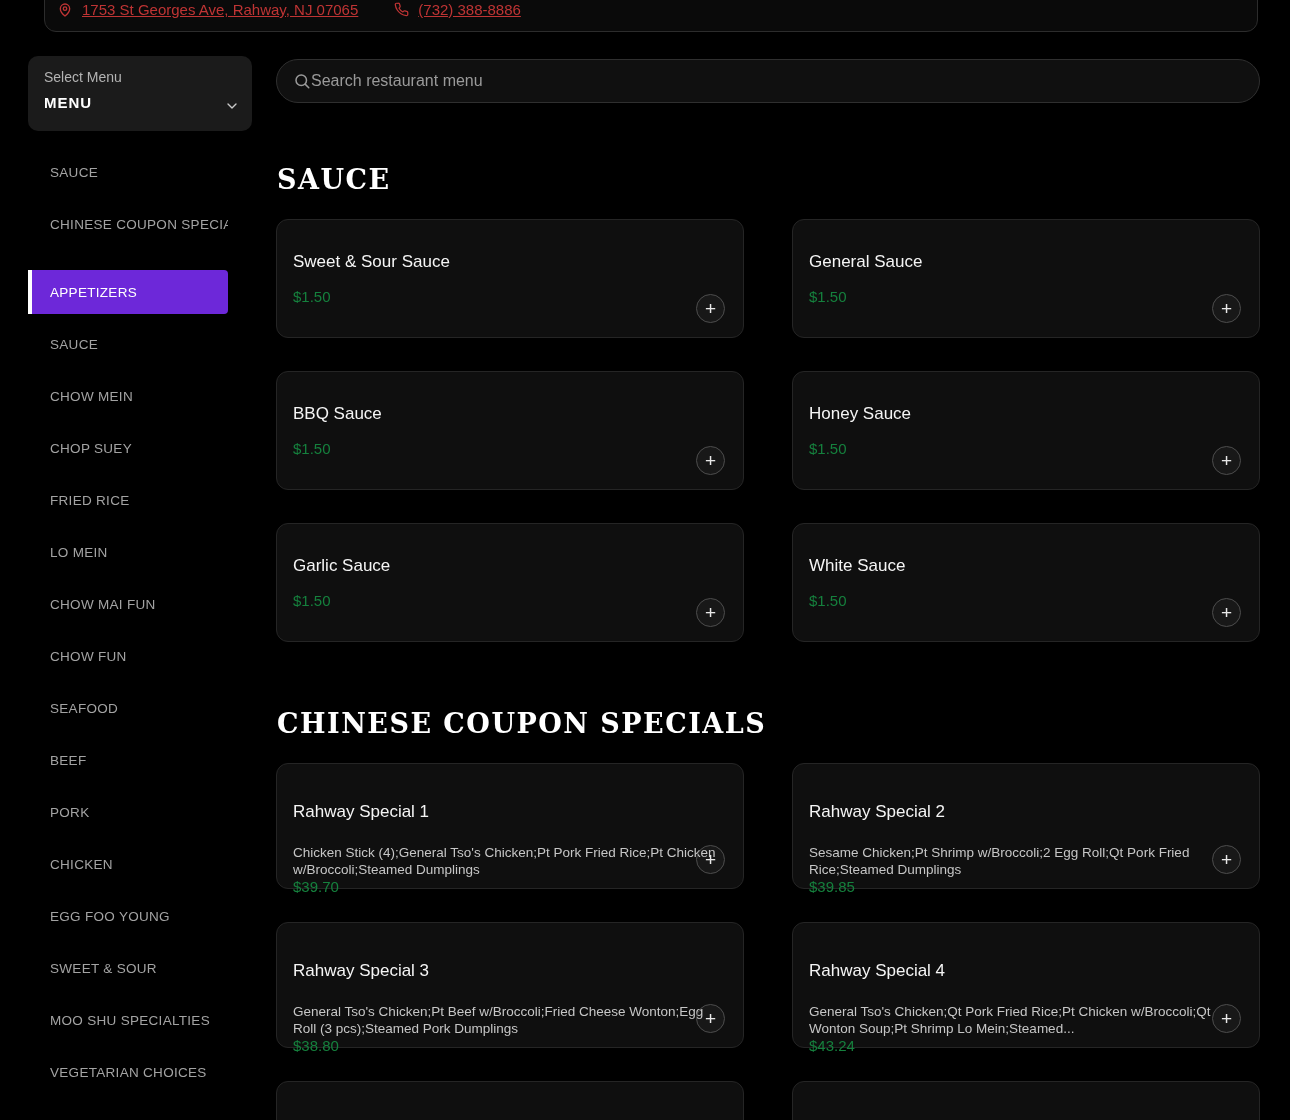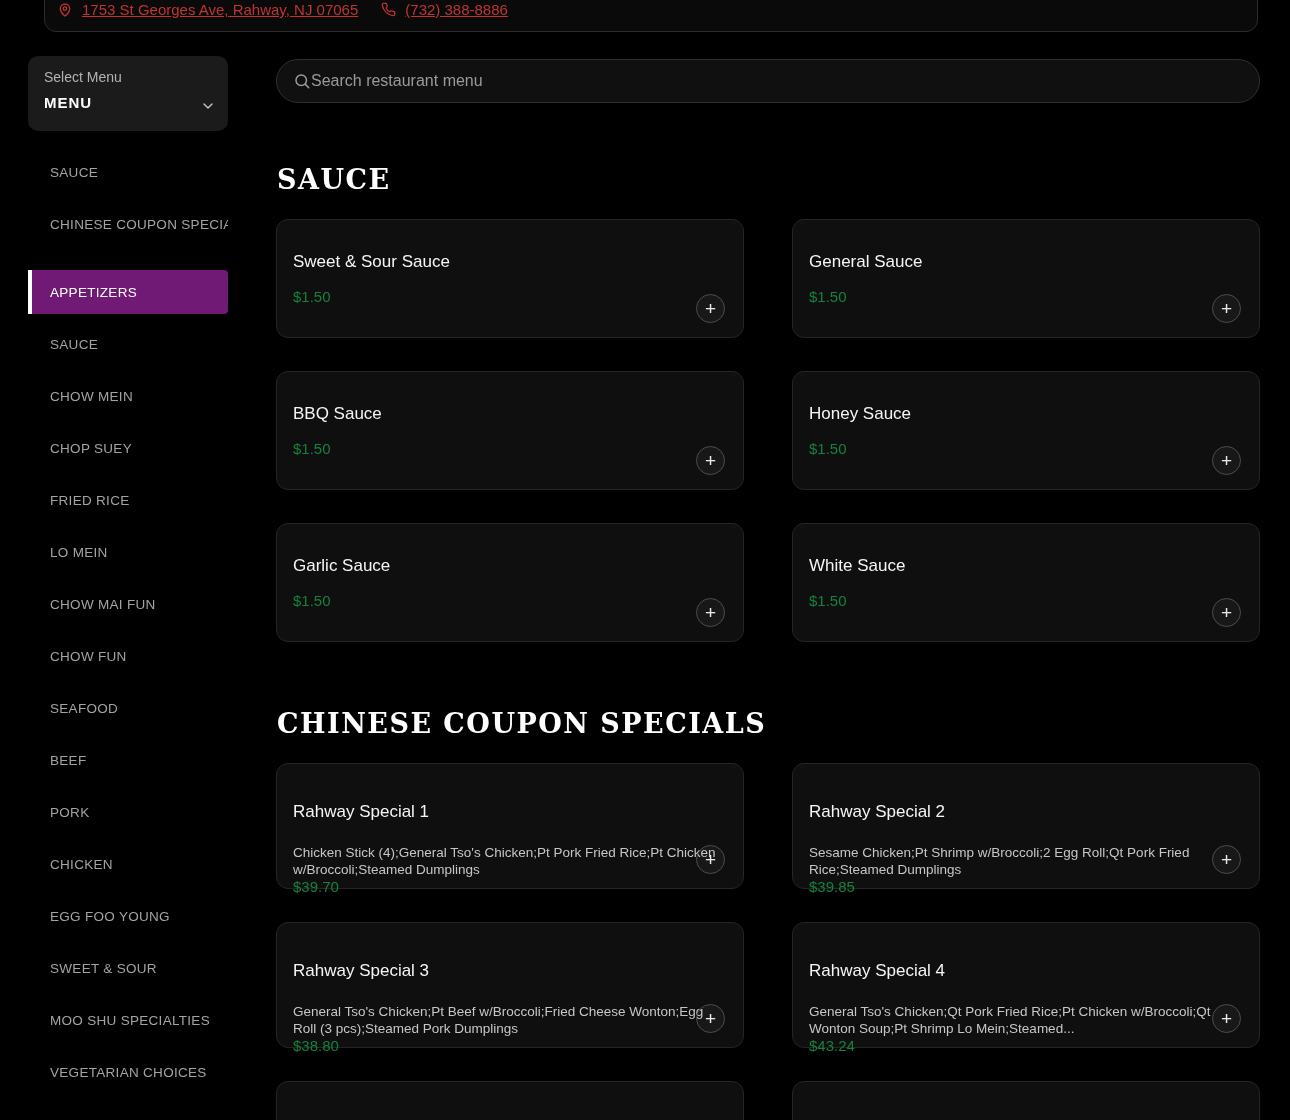--- a/index.html
+++ b/index.html
@@ -12,43 +12,43 @@
     overflow:hidden;
   }
   a { cursor:pointer; }
 
   
   .header-card {
     position:absolute; left:44px; width:1214px; top:-60px; height:92px;
     background:#0a0a0a; border:1px solid #2c2c2c; border-radius:12px;
     display:flex; align-items:flex-end; padding:0 0 13px 12px;
   }
-  .header-content { display:flex; align-items:center; gap:23px; }
+  .header-content { display:flex; align-items:center; gap:36px; }
   .hdr-group { display:flex; align-items:center; gap:9px; }
   .hdr-icon { display:inline-flex; color:#bf3434; }
   .hdr-link { color:#bf3434; font-size:15px; text-decoration:underline; }
 
   
   .menu-select {
-    position:absolute; left:28px; top:56px; width:200px; height:75px;
+    position:absolute; left:28px; top:56px; width:224px; height:75px;
     background:#1b1b1b; border-radius:10px; padding:13px 16px; cursor:pointer;
   }
   .select-label { color:#b3b3b3; font-size:14px; }
   .select-value { color:#fff; font-size:15px; font-weight:700; letter-spacing:1px; margin-top:9px; }
   .chevron { position:absolute; right:12px; top:42px; color:#c9c9c9; display:inline-flex; }
 
   .sidebar-nav { position:absolute; left:28px; top:150px; width:200px; }
   .nav-item {
     height:44px; margin-bottom:8px; display:flex; align-items:center;
     padding-left:18px; color:#a3a3a3; font-size:13.5px; letter-spacing:.3px;
     cursor:pointer; border-left:4px solid transparent;
     white-space:nowrap; overflow:hidden; border-radius:0 4px 4px 0;
   }
   .nav-item.active {
-    background:#701a75; border-left-color:#fff; color:#fff; font-weight:500;margin-top:24px;
+    background:#6d28d9; border-left-color:#fff; color:#fff; font-weight:500;margin-top:24px;
   }
 
   
   .main { position:absolute; left:276px; top:59px; width:984px; }
 
   .search-bar {
     height:44px; border-radius:22px; background:#101010; border:1px solid #2f2f2f;
     display:flex; align-items:center; padding:0 16px; 
   }
   .search-icon { display:inline-flex; color:#9a9a9a; }

